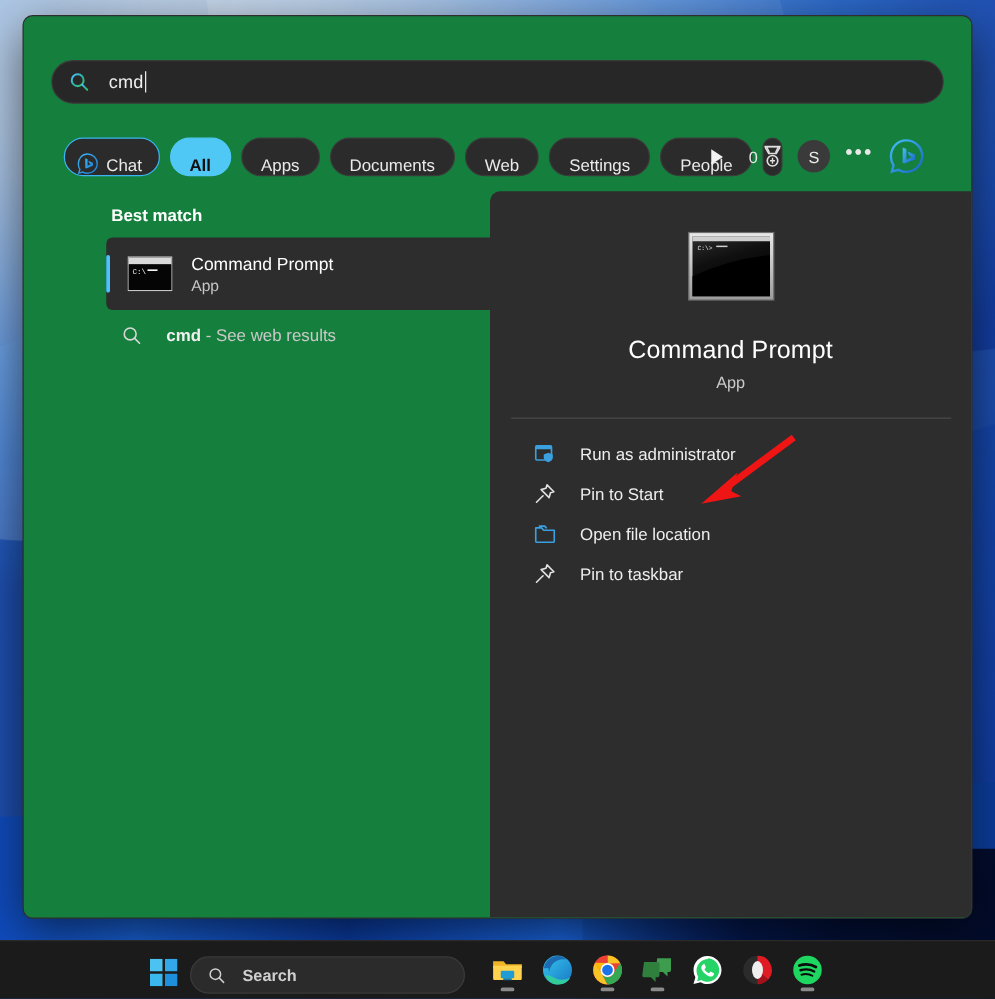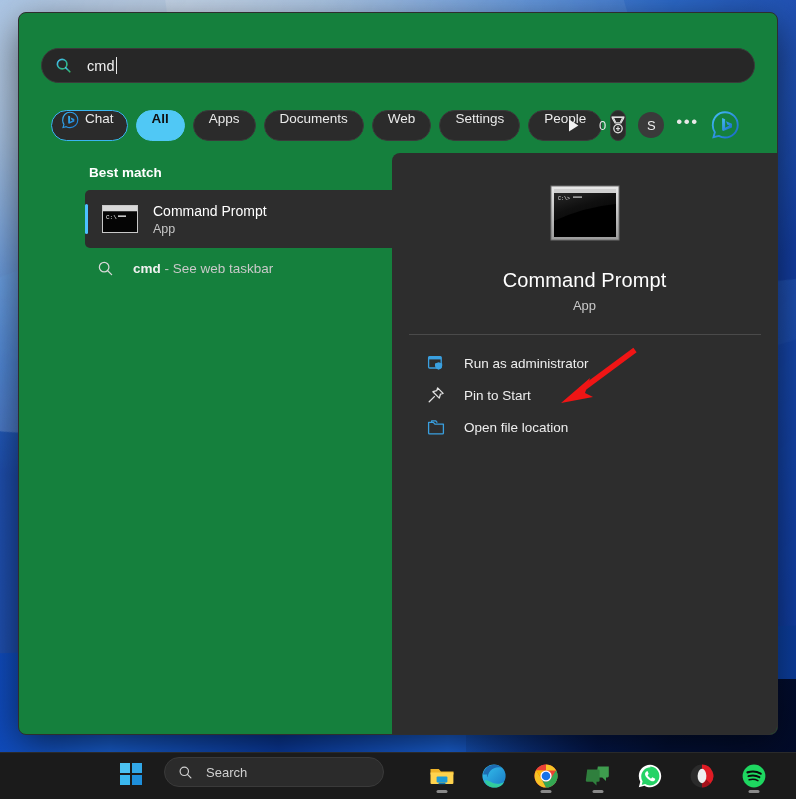--- a/index.html
+++ b/index.html
@@ -102,21 +102,21 @@
     gap: 8px;
   }
   .pill {
     height: 31px;
     border-radius: 16px;
     background: #2b2b2b;
     border: 1px solid #3a3a3a;
     color: #eaeaea;
     font-size: 13.5px;
     display: flex;
-    align-items: flex-start;
+    align-items: flex-end;
     padding: 0 15px;
     box-sizing: border-box;
     white-space: nowrap;
   }
   .pill.chat {
     border: 1.6px solid #3ab4f2;
     padding: 0 13px 0 9px;
     gap: 6px;
   }
   .pill.active {
@@ -296,23 +296,24 @@
     position: absolute;
     left: 0; bottom: 0;
     width: 796px; height: 46px;
     background: #1b1b1b;
     border-top: 1px solid #2a2a2a;
     display: flex;
     align-items: center;
   }
   #tb-inner {
     display: flex;
-    align-items: flex-start;
+    align-items: flex-end;
     margin-left: 114px;
-    gap: 12px;
+    gap: 0;
+    font-weight: bold;
   }
   .start-btn {
     width: 34px; height: 34px;
     display: flex; align-items: center; justify-content: center;
     border-radius: 5px;
   }
   .tb-search {
     width: 220px; height: 30px;
     background: #2b2b2b;
     border: 1px solid #3a3a3a;
@@ -460,21 +461,21 @@
       </div>
     </div>
 
 
     <div class="web-row">
       <svg class="web-mag" viewBox="0 0 20 20">
         <circle cx="8.4" cy="8.4" r="5.6" fill="none" stroke="#d8d8d8" stroke-width="1.5"></circle>
         <line x1="12.6" y1="12.6" x2="17.2" y2="17.2" stroke="#d8d8d8" stroke-width="1.5" stroke-linecap="round"></line>
       </svg>
       <div class="web-label">
-        <b>cmd</b><span> - See web taskbar</span>
+        <b>cmd</b><span> - See web results</span>
       </div>
       <div class="web-chev">›</div>
     </div>
   </div>
 
   <div id="preview">
     <div class="preview-icon-wrap">
       <svg width="70" height="56" viewBox="0 0 70 56">
         <defs>
           <linearGradient id="cmdbody" x1="0" y1="0" x2="0.4" y2="1">
@@ -520,20 +521,27 @@
       </div>
 
       <div class="action-row">
         <svg class="action-icon" viewBox="0 0 18 18">
           <path d="M1.6 4.3 h4.7 l1.6 1.9 h8.5 v8.7 a0.9 0.9 0 0 1 -0.9 0.9 H2.5 a0.9 0.9 0 0 1 -0.9 -0.9 z" fill="none" stroke="#3aa0e0" stroke-width="1.3" stroke-linejoin="round"></path>
           <path d="M4.6 4.3 V2.9 h4.2 l1.5 1.8" fill="none" stroke="#3aa0e0" stroke-width="1.3" stroke-linejoin="round"></path>
         </svg>
         <span class="action-label">Open file location</span>
       </div>
 
+      <div class="action-row">
+        <svg class="action-icon" viewBox="0 0 18 18">
+          <path d="M10.6 1.9 L16.1 7.4 L13.4 8.2 L12.3 12.1 L5.9 5.7 L9.8 4.6 Z" fill="none" stroke="#e2e2e2" stroke-width="1.3" stroke-linejoin="round"></path>
+          <line x1="7.4" y1="10.6" x2="2.2" y2="15.8" stroke="#e2e2e2" stroke-width="1.3" stroke-linecap="round"></line>
+        </svg>
+        <span class="action-label">Pin to taskbar</span>
+      </div>
 
     </div>
   </div>
 
   <svg id="annotation-arrow" viewBox="0 0 100 68">
     <path d="M88 5 L34 45" stroke="#f01515" stroke-width="5.5" stroke-linecap="butt"></path>
     <path d="M14 58 L43 33 L38 48 L46 52 Z" fill="#f01515"></path>
   </svg>
 
 </div>

